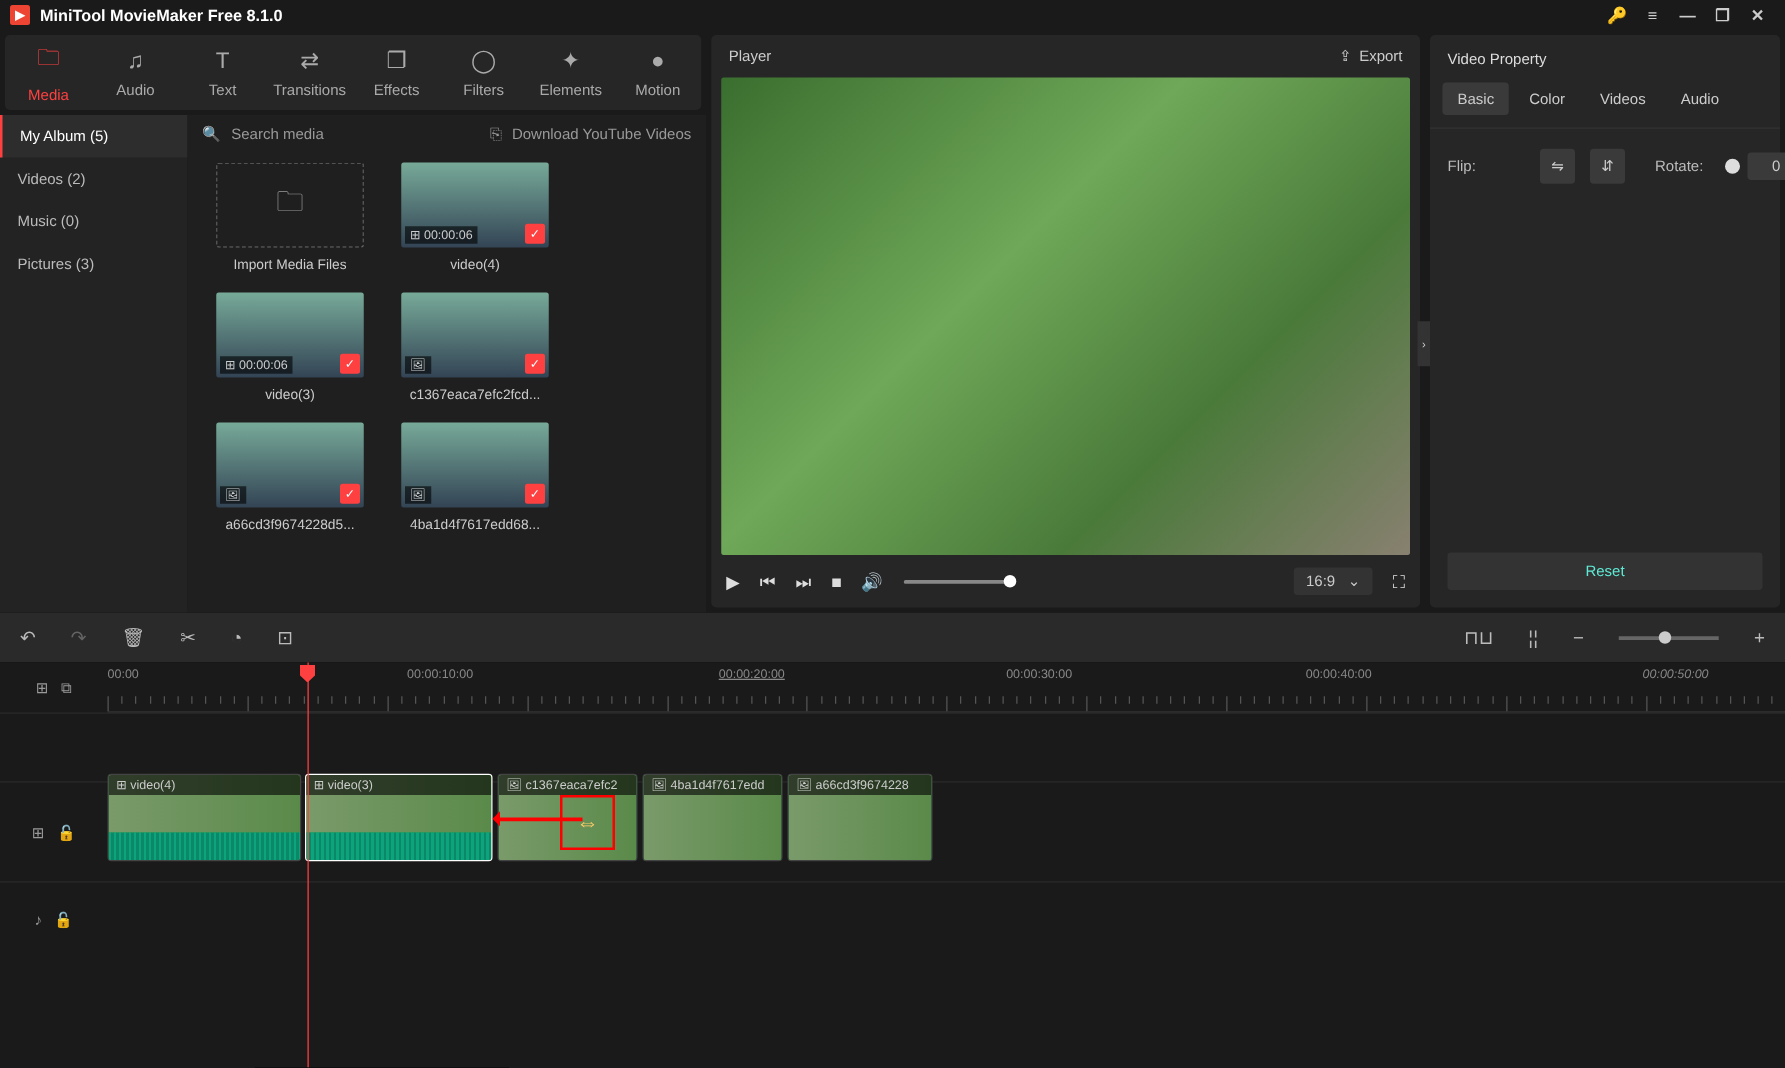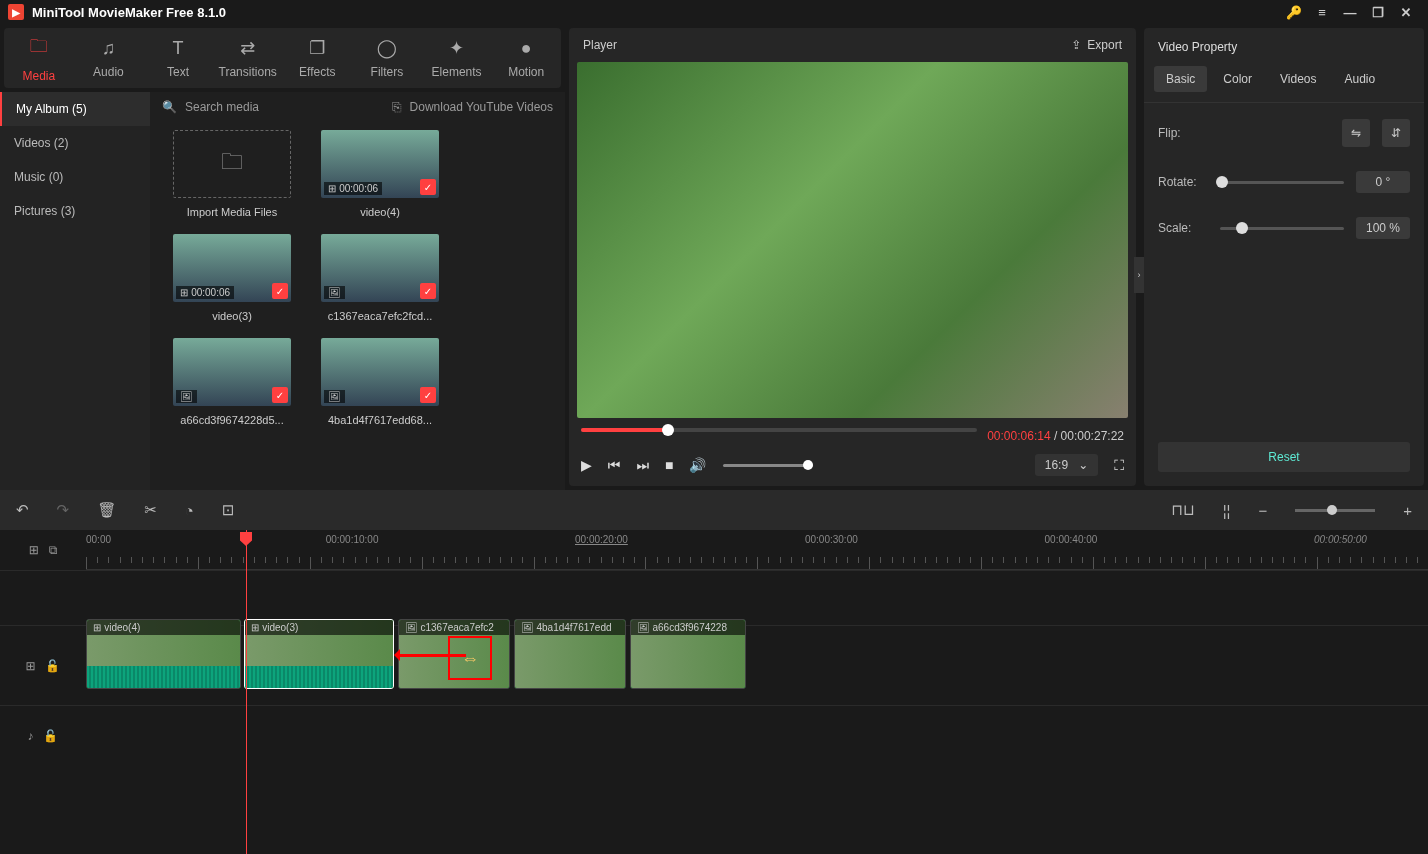--- a/index.html
+++ b/index.html
@@ -50,21 +50,21 @@
 .vol-slider::after { content: ''; position: absolute; right: 0; top: -4px; width: 10px; height: 10px; background: #fff; border-radius: 50%; }
 .time-disp { margin-left: auto; font-variant-numeric: tabular-nums; }
 .time-cur { color: #ff4040; }
 .aspect-sel { background: #333; padding: 4px 10px; border-radius: 3px; display: flex; align-items: center; gap: 10px; cursor: pointer; }
 
 .prop-col { width: 280px; background: #262626; margin: 4px; border-radius: 4px; display: flex; flex-direction: column; position: relative; }
 .prop-head { padding: 12px 14px; color: #ddd; }
 .prop-tabs { display: flex; gap: 4px; padding: 0 10px 10px; border-bottom: 1px solid #333; }
 .prop-tab { padding: 6px 12px; cursor: pointer; border-radius: 3px; }
 .prop-tab.active { background: #3a3a3a; }
-.prop-body { padding: 16px 14px; display: flex; flex-direction: column; gap: 24px; }
+.prop-body { padding: 16px 14px; display: flex; flex-direction: row; gap: 24px; }
 .prop-row { display: flex; align-items: center; gap: 12px; }
 .prop-row label { width: 50px; color: #bbb; }
 .flip-btn { width: 28px; height: 28px; background: #3a3a3a; display: flex; align-items: center; justify-content: center; cursor: pointer; border-radius: 3px; }
 .slider { flex: 1; height: 3px; background: #555; position: relative; border-radius: 2px; }
 .slider-knob { position: absolute; top: -5px; width: 12px; height: 12px; background: #ddd; border-radius: 50%; transform: translateX(-50%); }
 .val-box { background: #3a3a3a; padding: 4px 10px; border-radius: 3px; min-width: 54px; text-align: center; }
 .reset-btn { margin: auto 14px 14px; padding: 8px; background: #333; text-align: center; color: #5eead4; border-radius: 3px; cursor: pointer; }
 .prop-toggle { position: absolute; left: -10px; top: 50%; width: 10px; height: 36px; background: #333; display: flex; align-items: center; justify-content: center; cursor: pointer; font-size: 9px; }
 
 .timeline-toolbar { height: 40px; background: #2a2a2a; display: flex; align-items: center; padding: 0 16px; gap: 28px; }
@@ -216,29 +216,20 @@
     <div class="player-head">
       <span>Player</span>
       <span class="spacer"></span>
       <div class="export-btn">
         <span>⇪</span>
         <span>Export</span>
       </div>
     </div>
     <div class="player-preview"></div>
     <div class="player-bar">
-      <div style="display:flex;align-items:center;gap:10px;margin-bottom:10px">
-        <div class="seek" style="flex:1">
-          <div class="seek-fill"></div>
-            <div class="seek-knob"></div>
-        </div>
-        <span class="time-disp">
-          <span class="time-cur">00:00:06:14</span> / <span>00:00:27:22</span>
-        </span>
-      </div>
       <div class="player-ctrls">
         <span class="btn">▶</span>
         <span class="btn">⏮</span>
         <span class="btn">⏭</span>
         <span class="btn">■</span>
         <span class="btn">🔊</span>
         <div class="vol-slider"></div>
         <span class="spacer" style="flex:1"></span>
         <div class="aspect-sel">
           <span>16:9</span>

